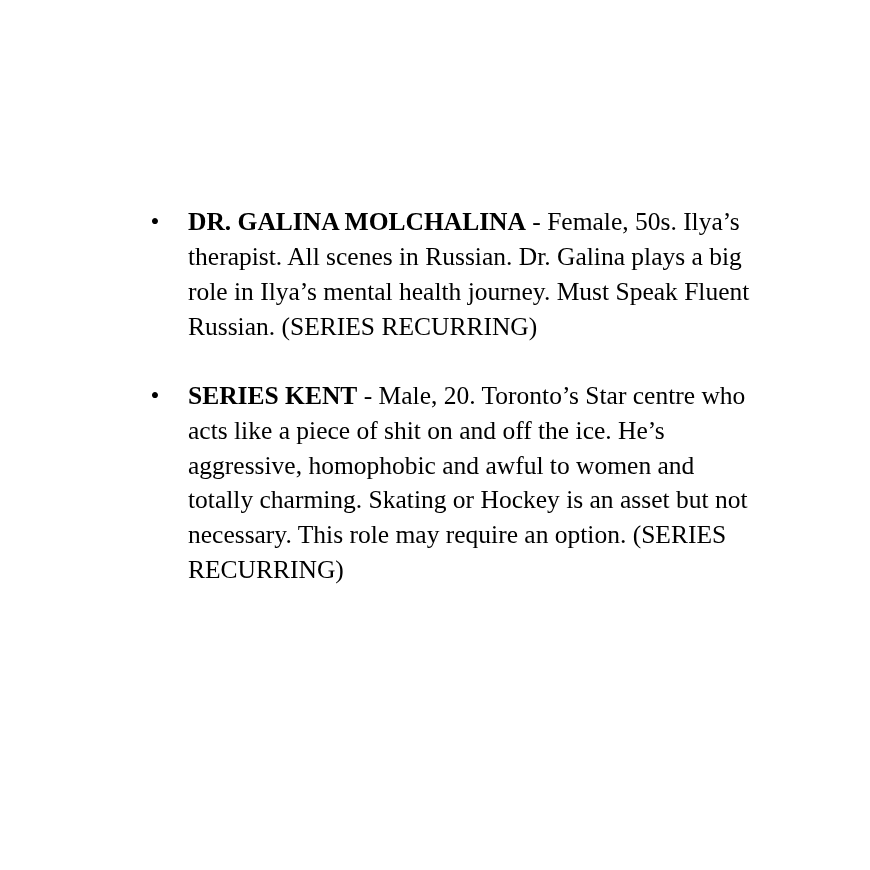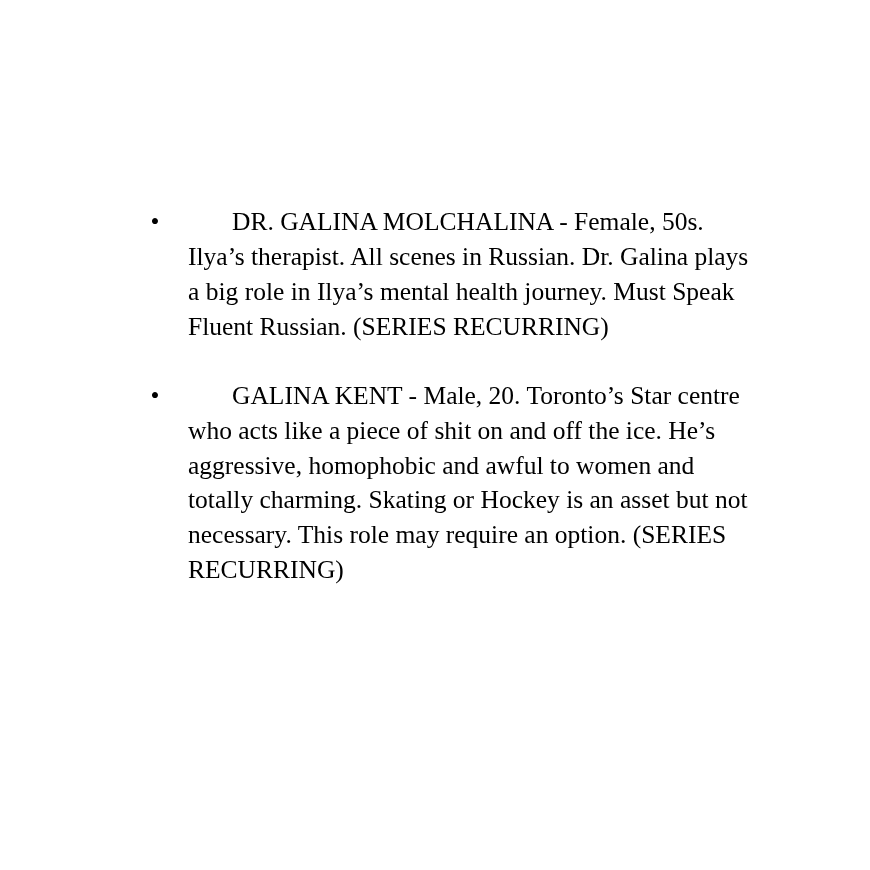--- a/index.html
+++ b/index.html
@@ -45,36 +45,35 @@
   .bullet {
     position: absolute;
     left: 18px;
     top: 0;
     width: 14px;
     font-size: 25.5px;
     line-height: 1.37;
     text-align: center;
   }
   .char-name {
-    font-weight: normal;
-    margin-left: 44px;
+    font-weight: bold;
   }
   .char-desc {
     font-weight: normal;
   }
 </style>
 </head>
 <body>
 
 <div class="page">
   <div class="content">
     <ul class="char-list">
       <li>
         <span class="bullet">•</span>
         <span class="char-name">DR. GALINA MOLCHALINA</span><span class="char-desc"> - Female, 50s. Ilya’s therapist. All scenes in Russian. Dr. Galina plays a big role in Ilya’s mental health journey. Must Speak Fluent Russian. (SERIES RECURRING)</span>
       </li>
       <li>
         <span class="bullet">•</span>
-        <span class="char-name">GALINA KENT</span><span class="char-desc"> - Male, 20. Toronto’s Star centre who acts like a piece of shit on and off the ice. He’s aggressive, homophobic and awful to women and totally charming. Skating or Hockey is an asset but not necessary. This role may require an option. (SERIES RECURRING)</span>
+        <span class="char-name">SERIES KENT</span><span class="char-desc"> - Male, 20. Toronto’s Star centre who acts like a piece of shit on and off the ice. He’s aggressive, homophobic and awful to women and totally charming. Skating or Hockey is an asset but not necessary. This role may require an option. (SERIES RECURRING)</span>
       </li>
     </ul>
   </div>
 </div>
 
 </body></html>

